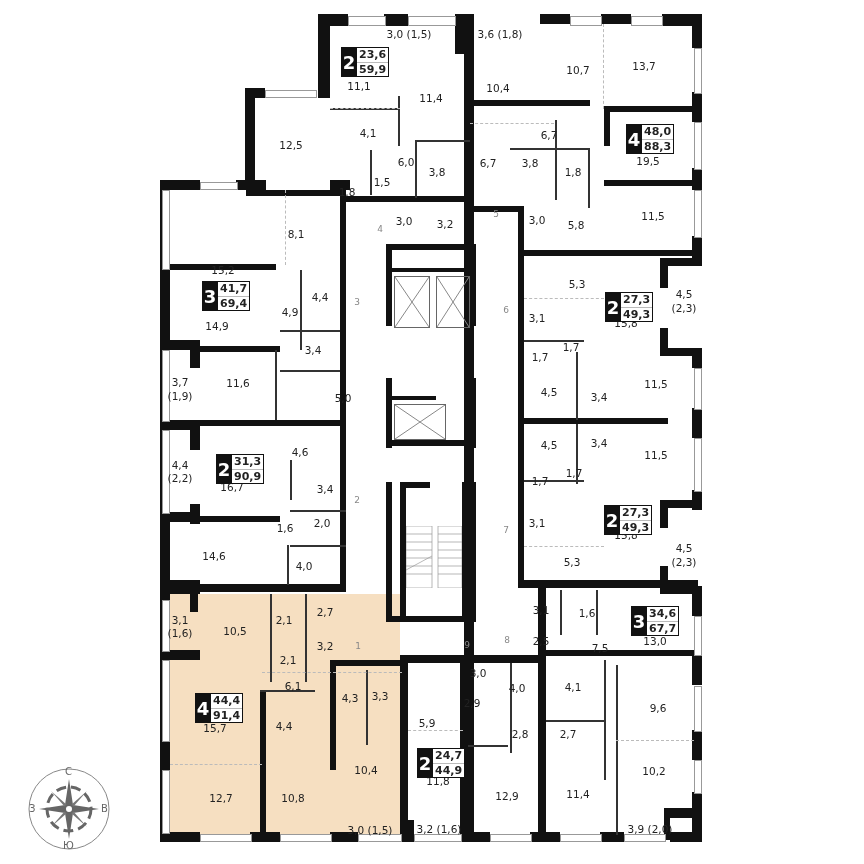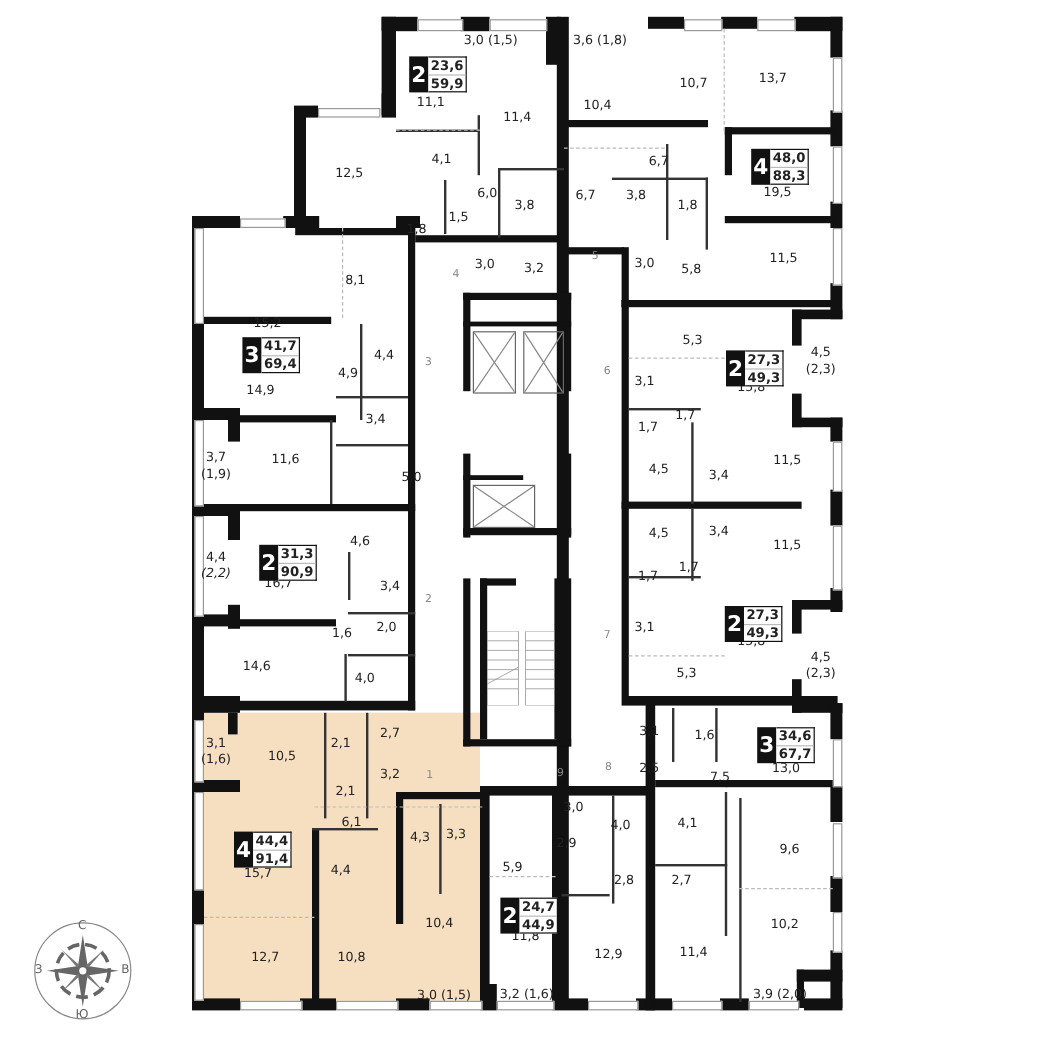--- a/index.html
+++ b/index.html
@@ -278,21 +278,21 @@
       <div class="lbl" style="left: 540px; top: 357px;">1,7</div>
       <div class="lbl" style="left: 180px; top: 382px;">3,7</div>
       <div class="lbl" style="left: 180px; top: 396px;">(1,9)</div>
       <div class="lbl" style="left: 238px; top: 383px;">11,6</div>
       <div class="lbl" style="left: 299px; top: 398px; margin-left: 44px;">5,0</div>
       <div class="lbl" style="left: 549px; top: 392px;">4,5</div>
       <div class="lbl" style="left: 599px; top: 397px;">3,4</div>
       <div class="lbl" style="left: 656px; top: 384px;">11,5</div>
       <div class="lbl" style="left: 300px; top: 452px;">4,6</div>
       <div class="lbl" style="left: 180px; top: 465px;">4,4</div>
-      <div class="lbl" style="left: 180px; top: 478px; font-style: italic;">(2,2)</div>
+      <div class="lbl" style="left: 180px; top: 478px;">(2,2)</div>
       <div class="lbl" style="left: 232px; top: 487px;">16,7</div>
       <div class="lbl" style="left: 325px; top: 489px;">3,4</div>
       <div class="lbl" style="left: 322px; top: 523px;">2,0</div>
       <div class="lbl" style="left: 285px; top: 528px;">1,6</div>
       <div class="lbl" style="left: 214px; top: 556px; text-align: center;">14,6</div>
       <div class="lbl" style="left: 304px; top: 566px;">4,0</div>
       <div class="lbl" style="left: 549px; top: 445px;">4,5</div>
       <div class="lbl" style="left: 599px; top: 443px;">3,4</div>
       <div class="lbl" style="left: 656px; top: 455px;">11,5</div>
       <div class="lbl" style="left: 574px; top: 473px;">1,7</div>

